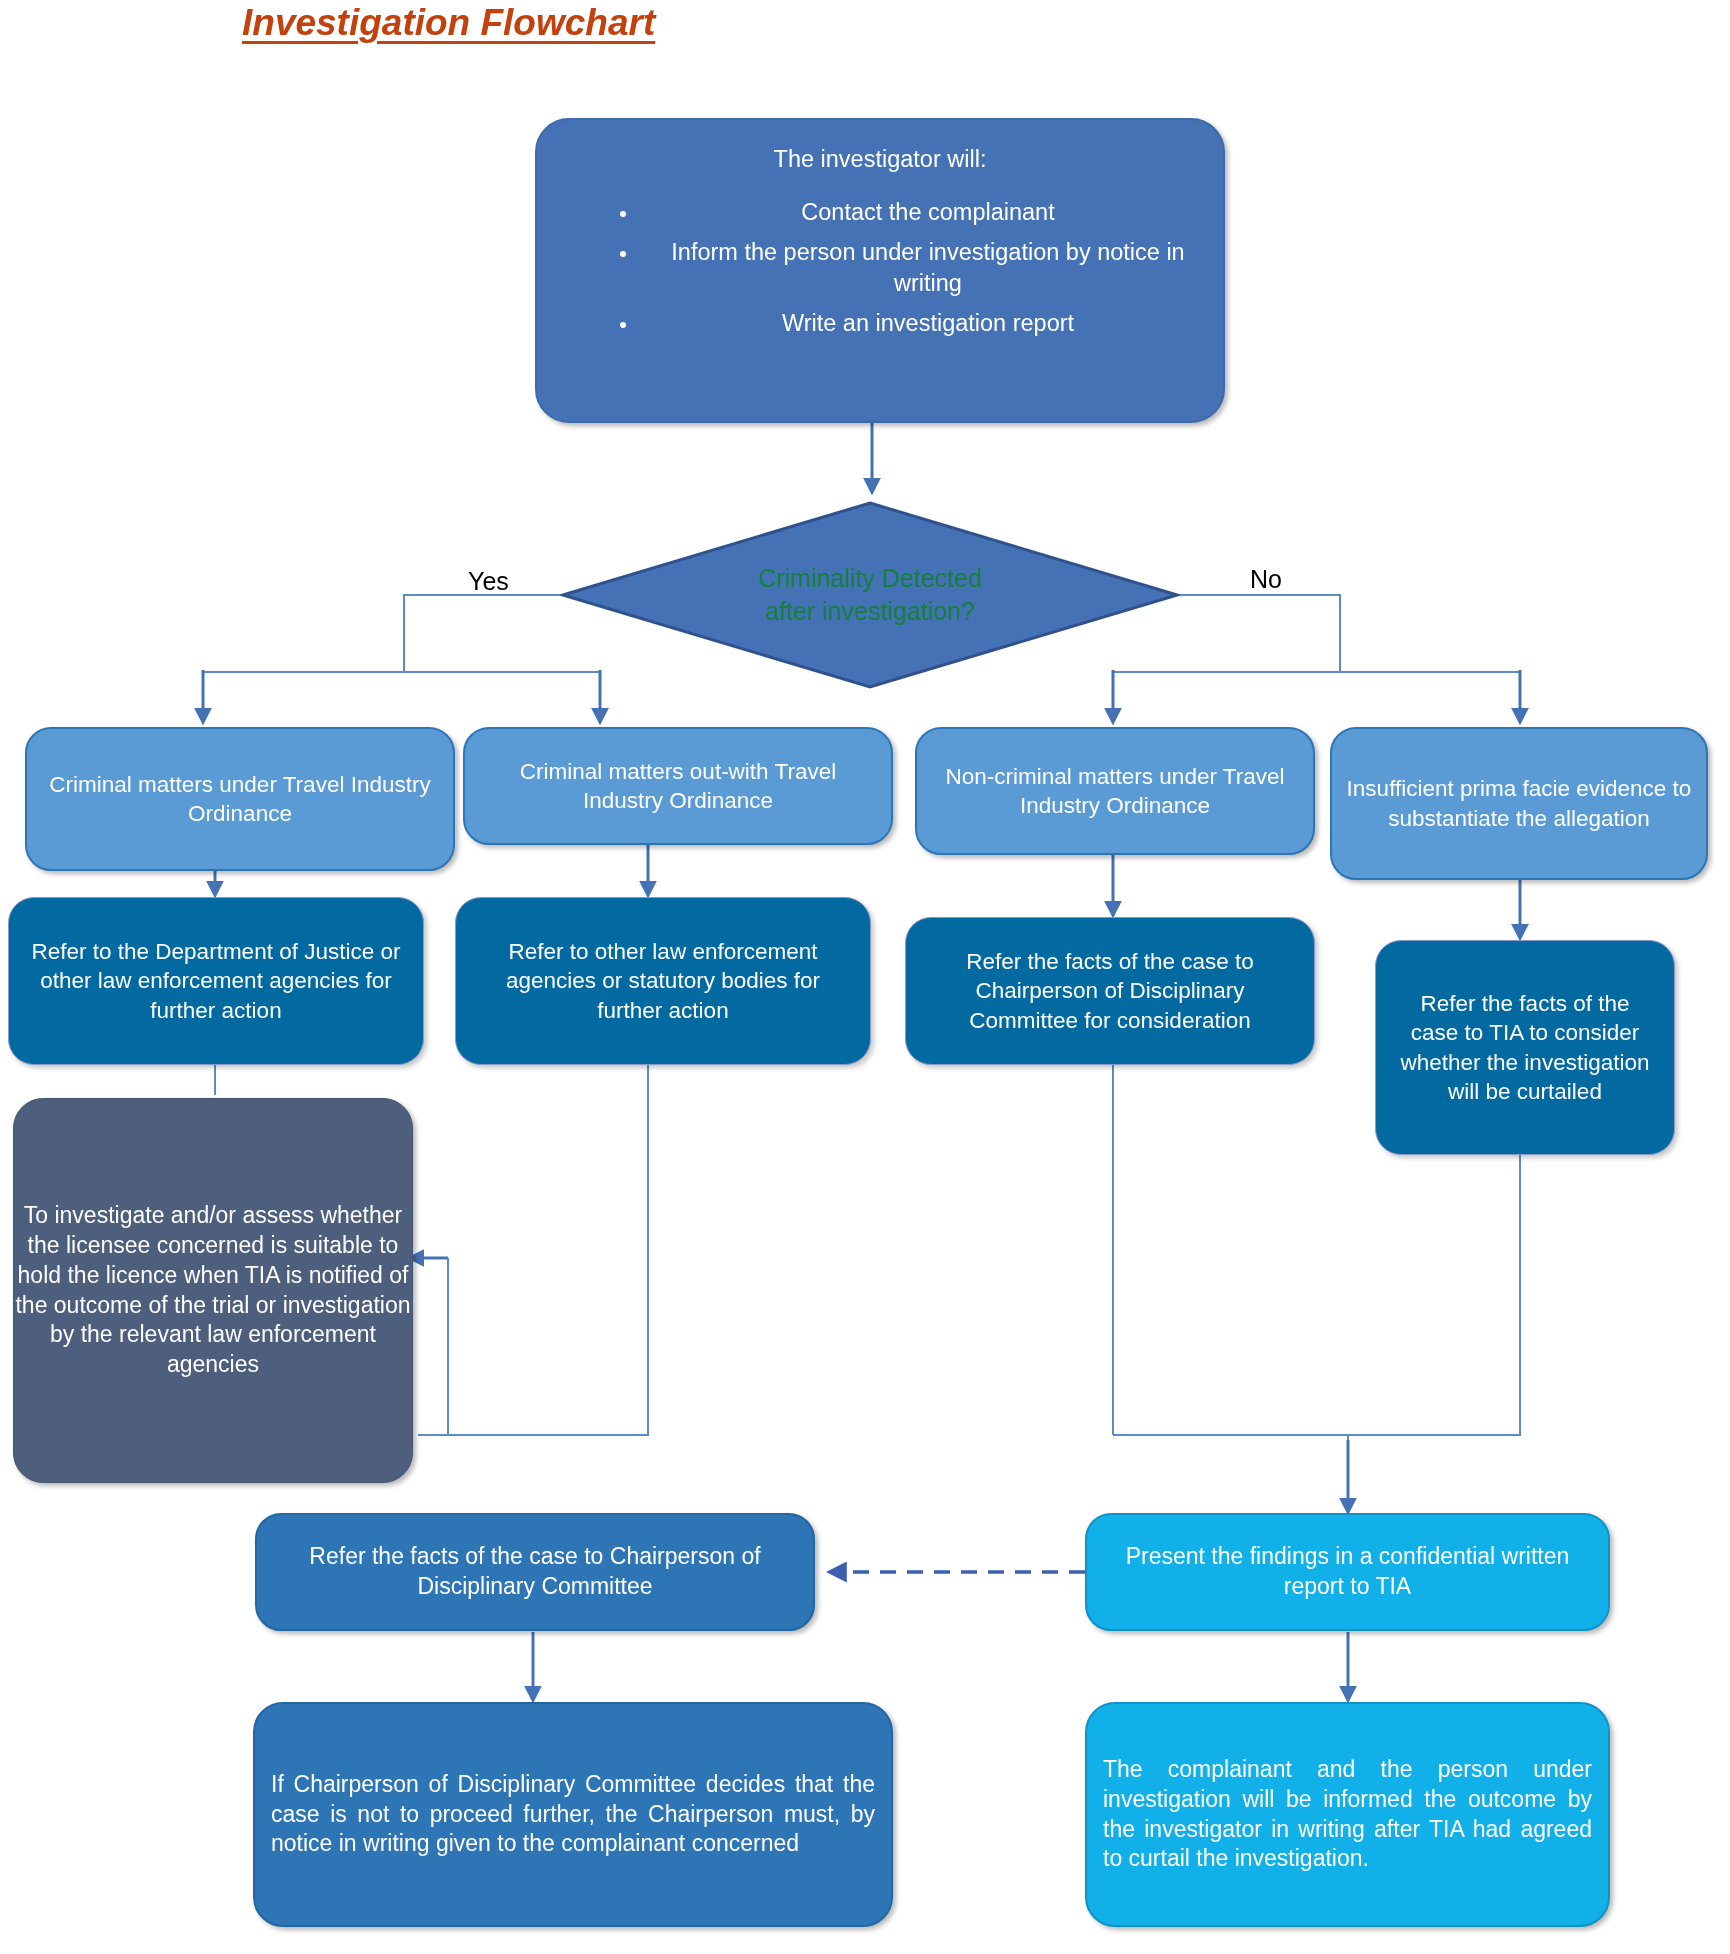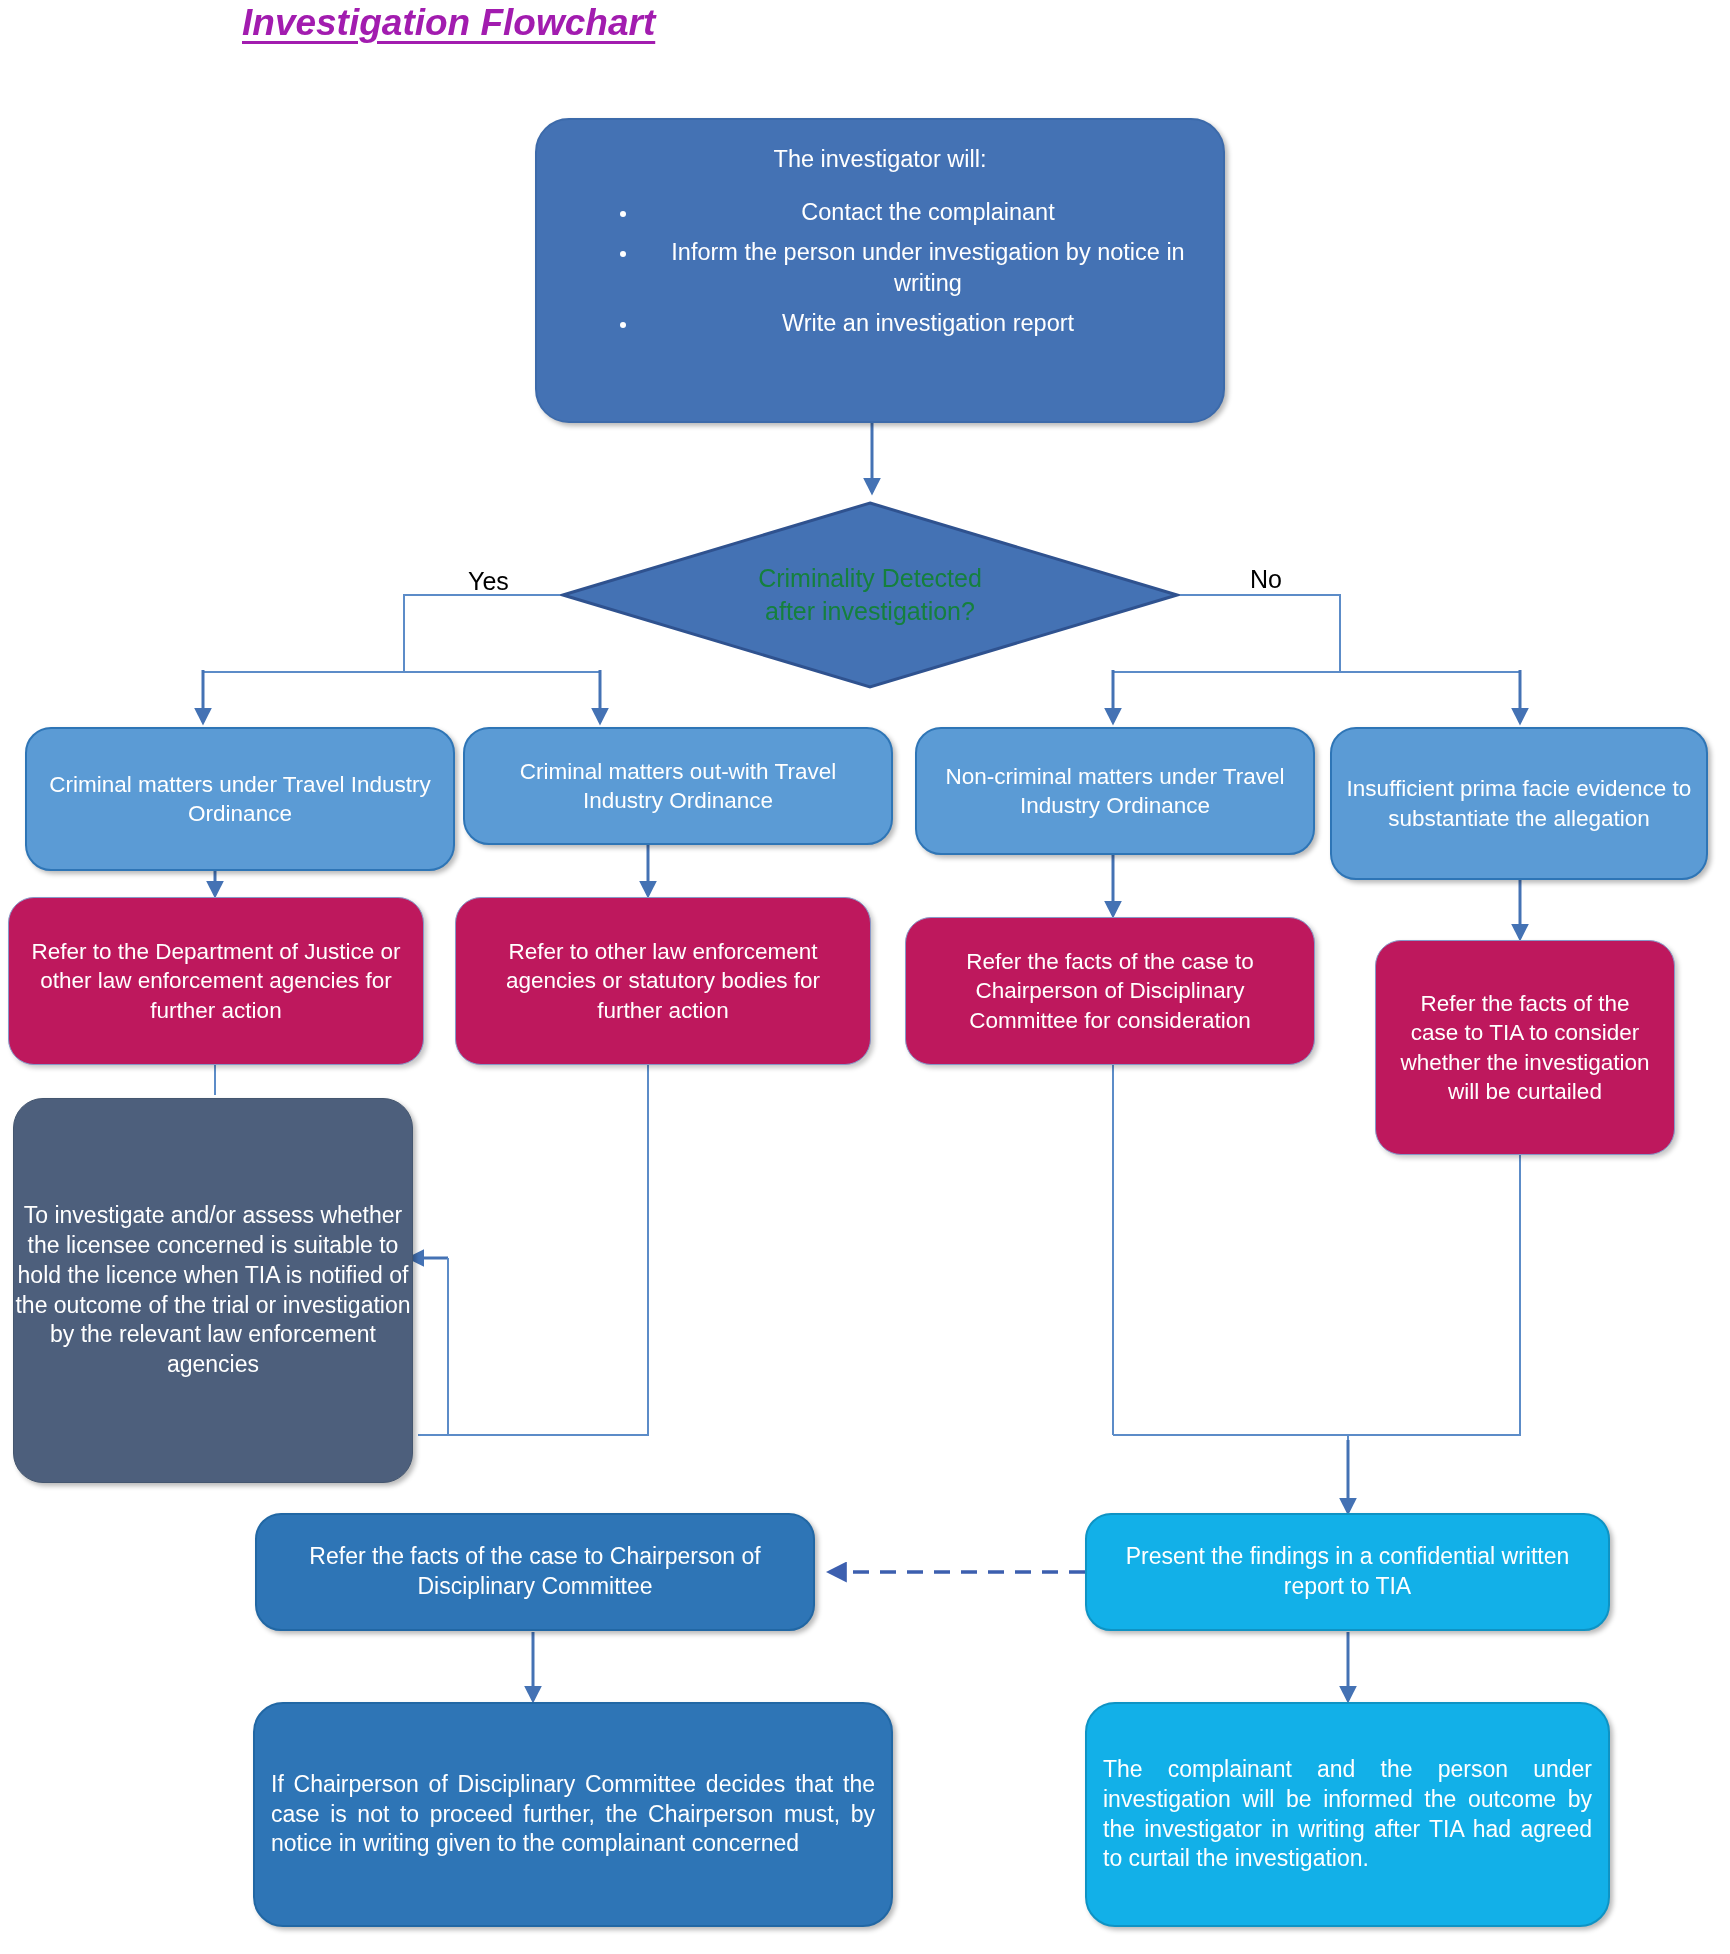--- a/index.html
+++ b/index.html
@@ -24,21 +24,21 @@
     height: 1954px;
     pointer-events: none;
   }
   .title {
     position: absolute;
     left: 242px;
     top: 2px;
     font-size: 37px;
     font-weight: bold;
     font-style: italic;
-    color: #a21caf;
+    color: #c2410c;
     text-decoration: underline;
     text-underline-offset: 6px;
     letter-spacing: 0px;
     white-space: nowrap;
   }
   .node {
     position: absolute;
     box-sizing: border-box;
     display: flex;
     align-items: center;
@@ -73,21 +73,21 @@
   .n-topbox li::marker { font-size: 21px; }
   .n-lead { margin: 0; }
   .n-mid {
     background: #5B9BD5;
     border: 2.5px solid #2E75B6;
     font-size: 22.5px;
     box-shadow: 3px 3px 5px rgba(0,0,0,0.28);
     padding: 6px 12px;
   }
   .n-light {
-    background: #be185d;
+    background: #0369a1;
     border: 1.5px solid #8798C8;
     font-size: 22.5px;
     box-shadow: 3px 3px 5px rgba(0,0,0,0.22);
     padding: 6px 20px;
   }
   .n-dark {
     background: #4D5F7C;
     border: 1.5px solid #44566F;
     font-size: 23px;
     box-shadow: 3px 3px 5px rgba(0,0,0,0.28);

